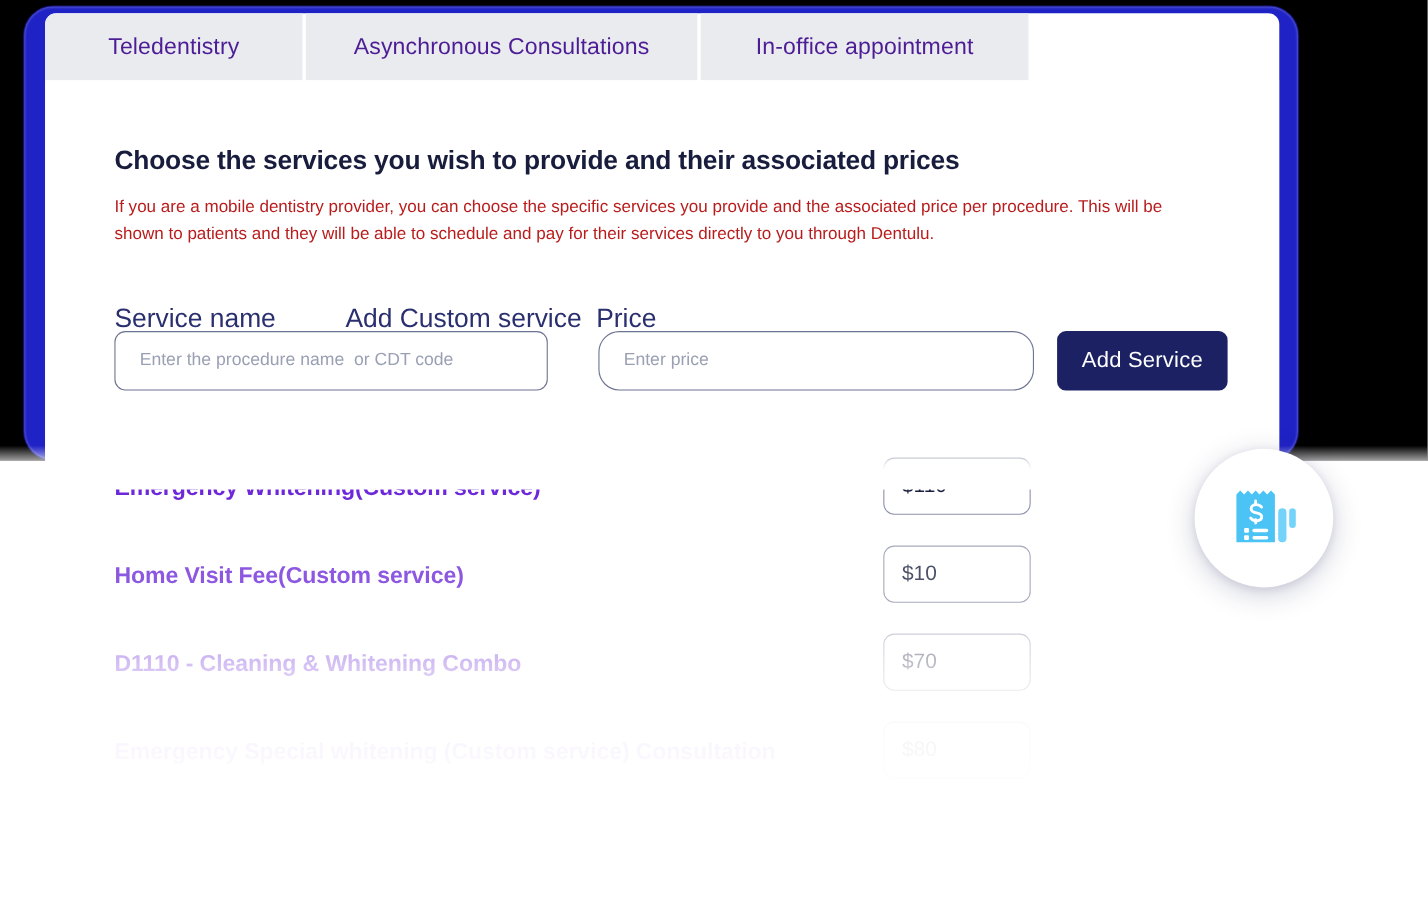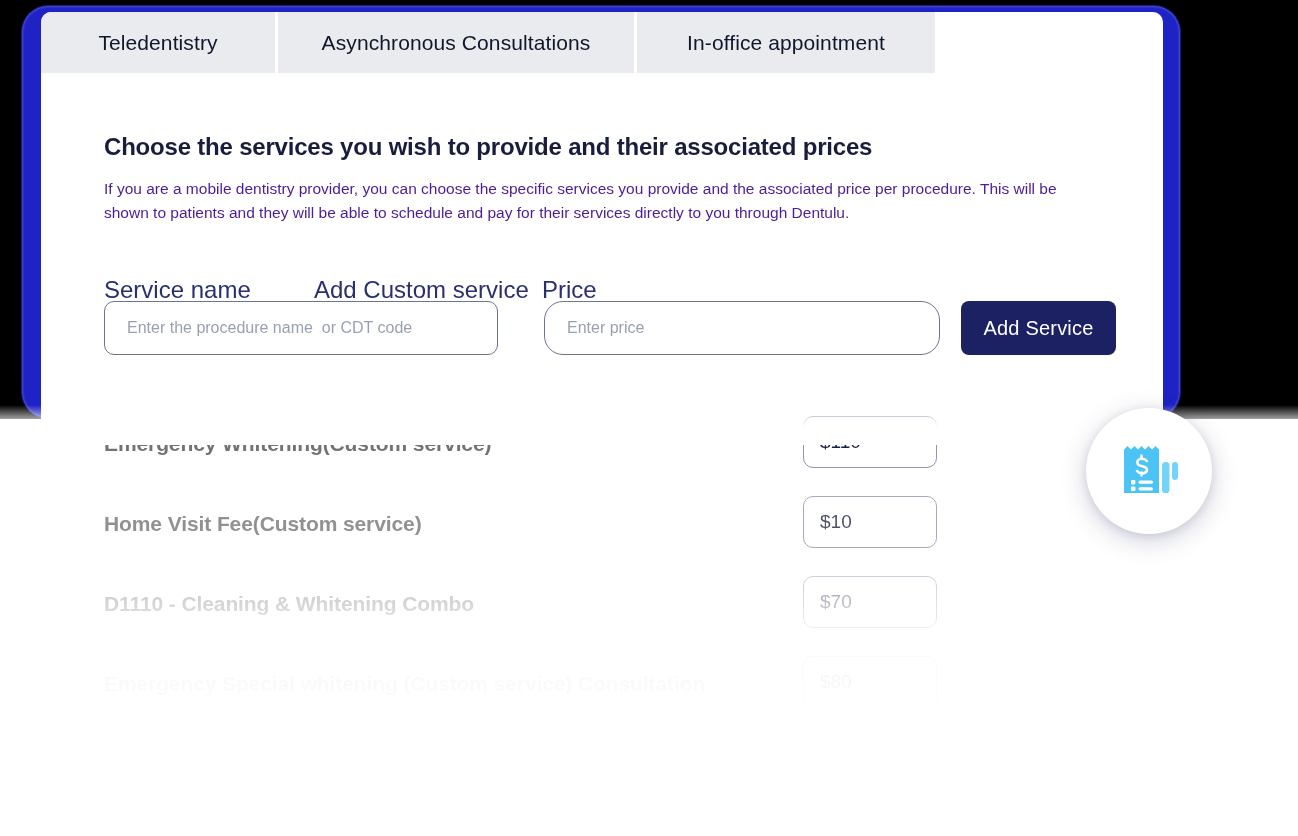--- a/index.html
+++ b/index.html
@@ -94,21 +94,21 @@
     background: transparent;
   }
   .tab {
     flex: 0 0 auto;
     height: 61px;
     background: #eaebef;
     display: flex;
     align-items: center;
     justify-content: center;
     font-size: 21px;
-    color: #0f172a;
+    color: #4c1d95;
     letter-spacing: .1px;
     cursor: pointer;
     user-select: none;
   }
   .tab.active {
     background: #ffffff;
     color: #1b1f8c;
     font-weight: bold;
   }
   .tab-0 { width: 234px; }
@@ -131,21 +131,21 @@
     font-size: 24px;
     font-weight: bold;
     color: #181d3d;
     letter-spacing: -.2px;
   }
 
   .subtext {
     margin-top: 16px;
     font-size: 15.5px;
     line-height: 24px;
-    color: #4c1d95;
+    color: #b91c1c;
     width: 994px;
   }
 
   
   .form-labels {
     position: relative;
     margin-top: 35px;
     height: 26px;
   }
   .lbl {
@@ -206,21 +206,21 @@
   }
   .service-row {
     position: relative;
     height: 80px;
     display: flex;
     align-items: center;
   }
   .service-name {
     font-size: 21px;
     font-weight: bold;
-    color: #737373;
+    color: #6d28d9;
     letter-spacing: -.1px;
   }
   .service-price {
     position: absolute;
     left: 699px;
     top: 12px;
     width: 134px;
     height: 52px;
     border: 1px solid #8f93ab;
     border-radius: 10px;

